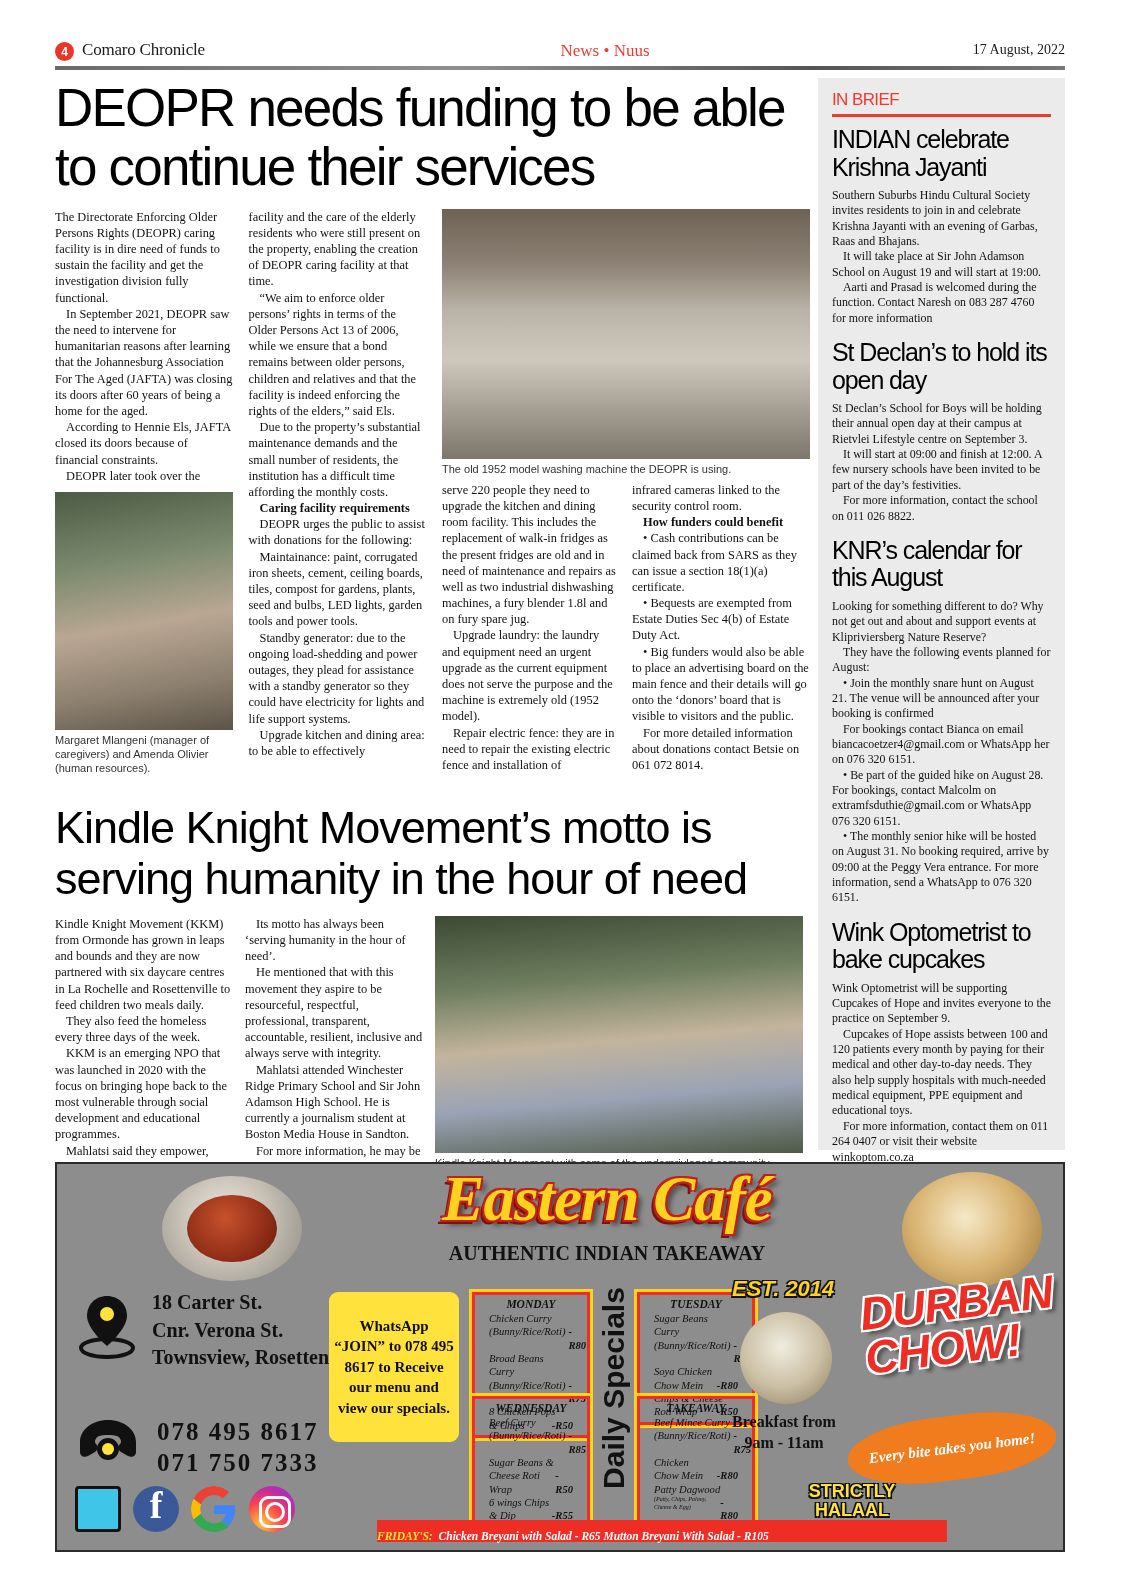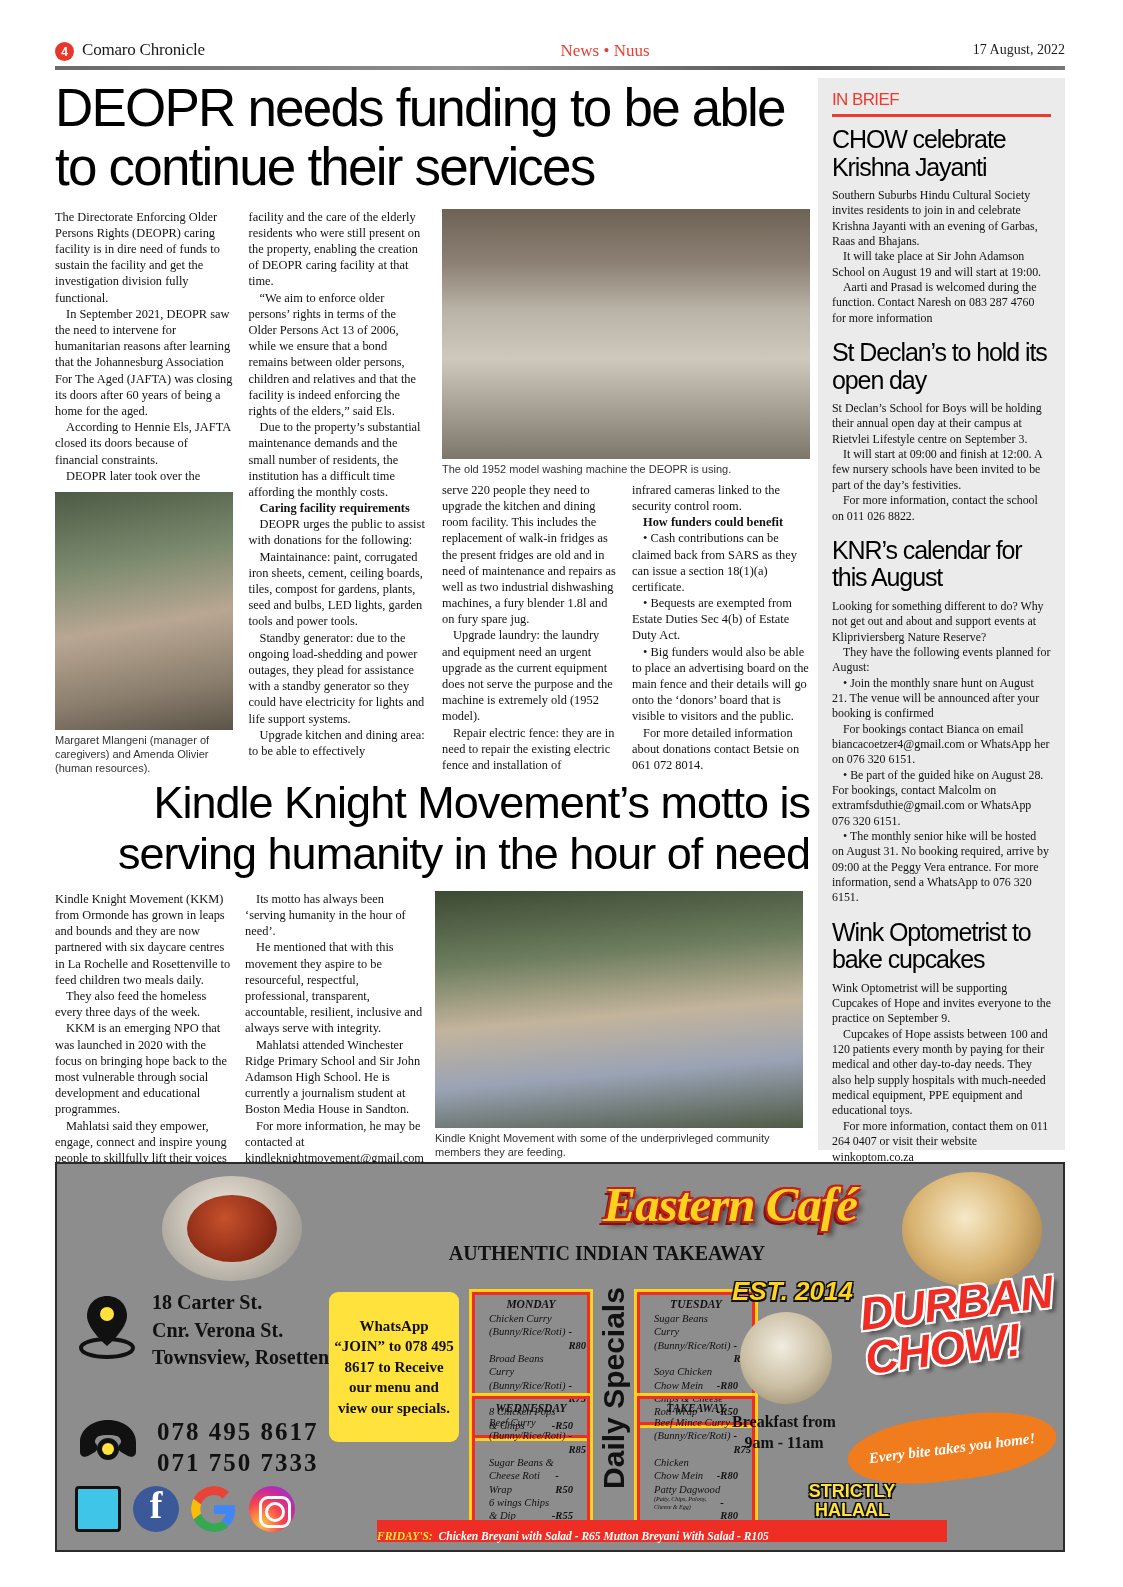--- a/index.html
+++ b/index.html
@@ -99,25 +99,25 @@
 
   
   .advert {
     position: absolute; left: 55px; top: 1162px;
     width: 1010px; height: 390px;
     background: #8d8d8d;
     border: 2px solid #2b2b2b;
     overflow: hidden;
   }
   .ad-logo {
-    position: absolute; left: 300px; top: 16px; width: 500px;
-    text-align: right;
+    position: absolute; left: 300px; top: 4px; width: 500px;
+    text-align: center;
     font-family: "Liberation Serif", serif;
     font-weight: bold; font-style: italic;
-    font-size: 49px; line-height: 1;
+    font-size: 63px; line-height: 1;
     color: #ffd21e;
     text-shadow:
       -2px -2px 0 #c0211a, 2px -2px 0 #c0211a,
       -2px 2px 0 #c0211a, 2px 2px 0 #c0211a,
       -4px 4px 0 #7a1410, 5px 5px 5px rgba(0,0,0,.45);
     letter-spacing: -1px;
   }
   .ad-sub {
     position: absolute; left: 300px; top: 78px; width: 500px;
     text-align: center;
@@ -203,21 +203,21 @@
     display: flex; align-items: center; justify-content: center;
   }
   .daily-specials span {
     transform: rotate(-90deg); white-space: nowrap;
     font-family: "Liberation Sans", sans-serif;
     font-weight: bold; font-size: 30px; color: #111;
   }
   .est-badge {
     position: absolute; left: 675px; top: 112px;
     font-family: "Liberation Sans", sans-serif;
-    font-weight: bold; font-style: italic; font-size: 26px;
+    font-weight: bold; font-style: italic; font-size: 22px;
     color: #ffd21e;
     text-shadow: -1.5px -1.5px 0 #111, 1.5px -1.5px 0 #111, -1.5px 1.5px 0 #111, 1.5px 1.5px 0 #111;
   }
   .breakfast {
     position: absolute; left: 672px; top: 248px; width: 110px;
     text-align: center;
     font-family: "Liberation Serif", serif;
     font-weight: bold; font-size: 16px; line-height: 1.3; color: #111;
   }
   .durban {
@@ -329,21 +329,21 @@
             <p class="subhead">How funders could benefit</p>
             <p>• Cash contributions can be claimed back from SARS as they can issue a section 18(1)(a) certificate.</p>
             <p>• Bequests are exempted from Estate Duties Sec 4(b) of Estate Duty Act.</p>
             <p>• Big funders would also be able to place an advertising board on the main fence and their details will go onto the ‘donors’ board that is visible to visitors and the public.</p>
             <p>For more detailed information about donations contact Betsie on 061 072 8014.</p>
           </div>
         </div>
       </div>
     </div>
 
-    <h1 class="headline second" style="margin-top:3px;text-align:right;">Kindle Knight Movement’s motto is serving humanity in the hour of need</h1>
+    <h1 class="headline second" style="margin-top:28px;">Kindle Knight Movement’s motto is serving humanity in the hour of need</h1>
 
     <div class="cols" style="margin-top:12px;">
       <div class="col">
         <p class="noindent">Kindle Knight Movement (KKM) from Ormonde has grown in leaps and bounds and they are now partnered with six daycare centres in La Rochelle and Rosettenville to feed children two meals daily.</p>
         <p>They also feed the homeless every three days of the week.</p>
         <p>KKM is an emerging NPO that was launched in 2020 with the focus on bringing hope back to the most vulnerable through social development and educational programmes.</p>
         <p>Mahlatsi said they empower, engage, connect and inspire young people to skillfully lift their voices and be heard.</p>
       </div>
       <div class="col">
         <p>Its motto has always been ‘serving humanity in the hour of need’.</p>
@@ -356,21 +356,21 @@
         <div class="cap">Kindle Knight Movement with some of the underprivleged community members they are feeding.</div>
       </div>
     </div>
   </div>
 
   <div class="sidebar">
     <div class="inbrief-label">IN BRIEF</div>
     <div class="inbrief-rule"></div>
 
     <div class="sb sb-block">
-      <h2>CHOW celebrate Krishna Jayanti</h2>
+      <h2>INDIAN celebrate Krishna Jayanti</h2>
       <p class="noindent">Southern Suburbs Hindu Cultural Society invites residents to join in and celebrate Krishna Jayanti with an evening of Garbas, Raas and Bhajans.</p>
       <p>It will take place at Sir John Adamson School on August 19 and will start at 19:00.</p>
       <p>Aarti and Prasad is welcomed during the function. Contact Naresh on 083 287 4760 for more information</p>
     </div>
 
     <div class="sb sb-block">
       <h2>St Declan’s to hold its open day</h2>
       <p class="noindent">St Declan’s School for Boys will be holding their annual open day at their campus at Rietvlei Lifestyle centre on September 3.</p>
       <p>It will start at 09:00 and finish at 12:00. A few nursery schools have been invited to be part of the day’s festivities.</p>
       <p>For more information, contact the school on 011 026 8822.</p>

